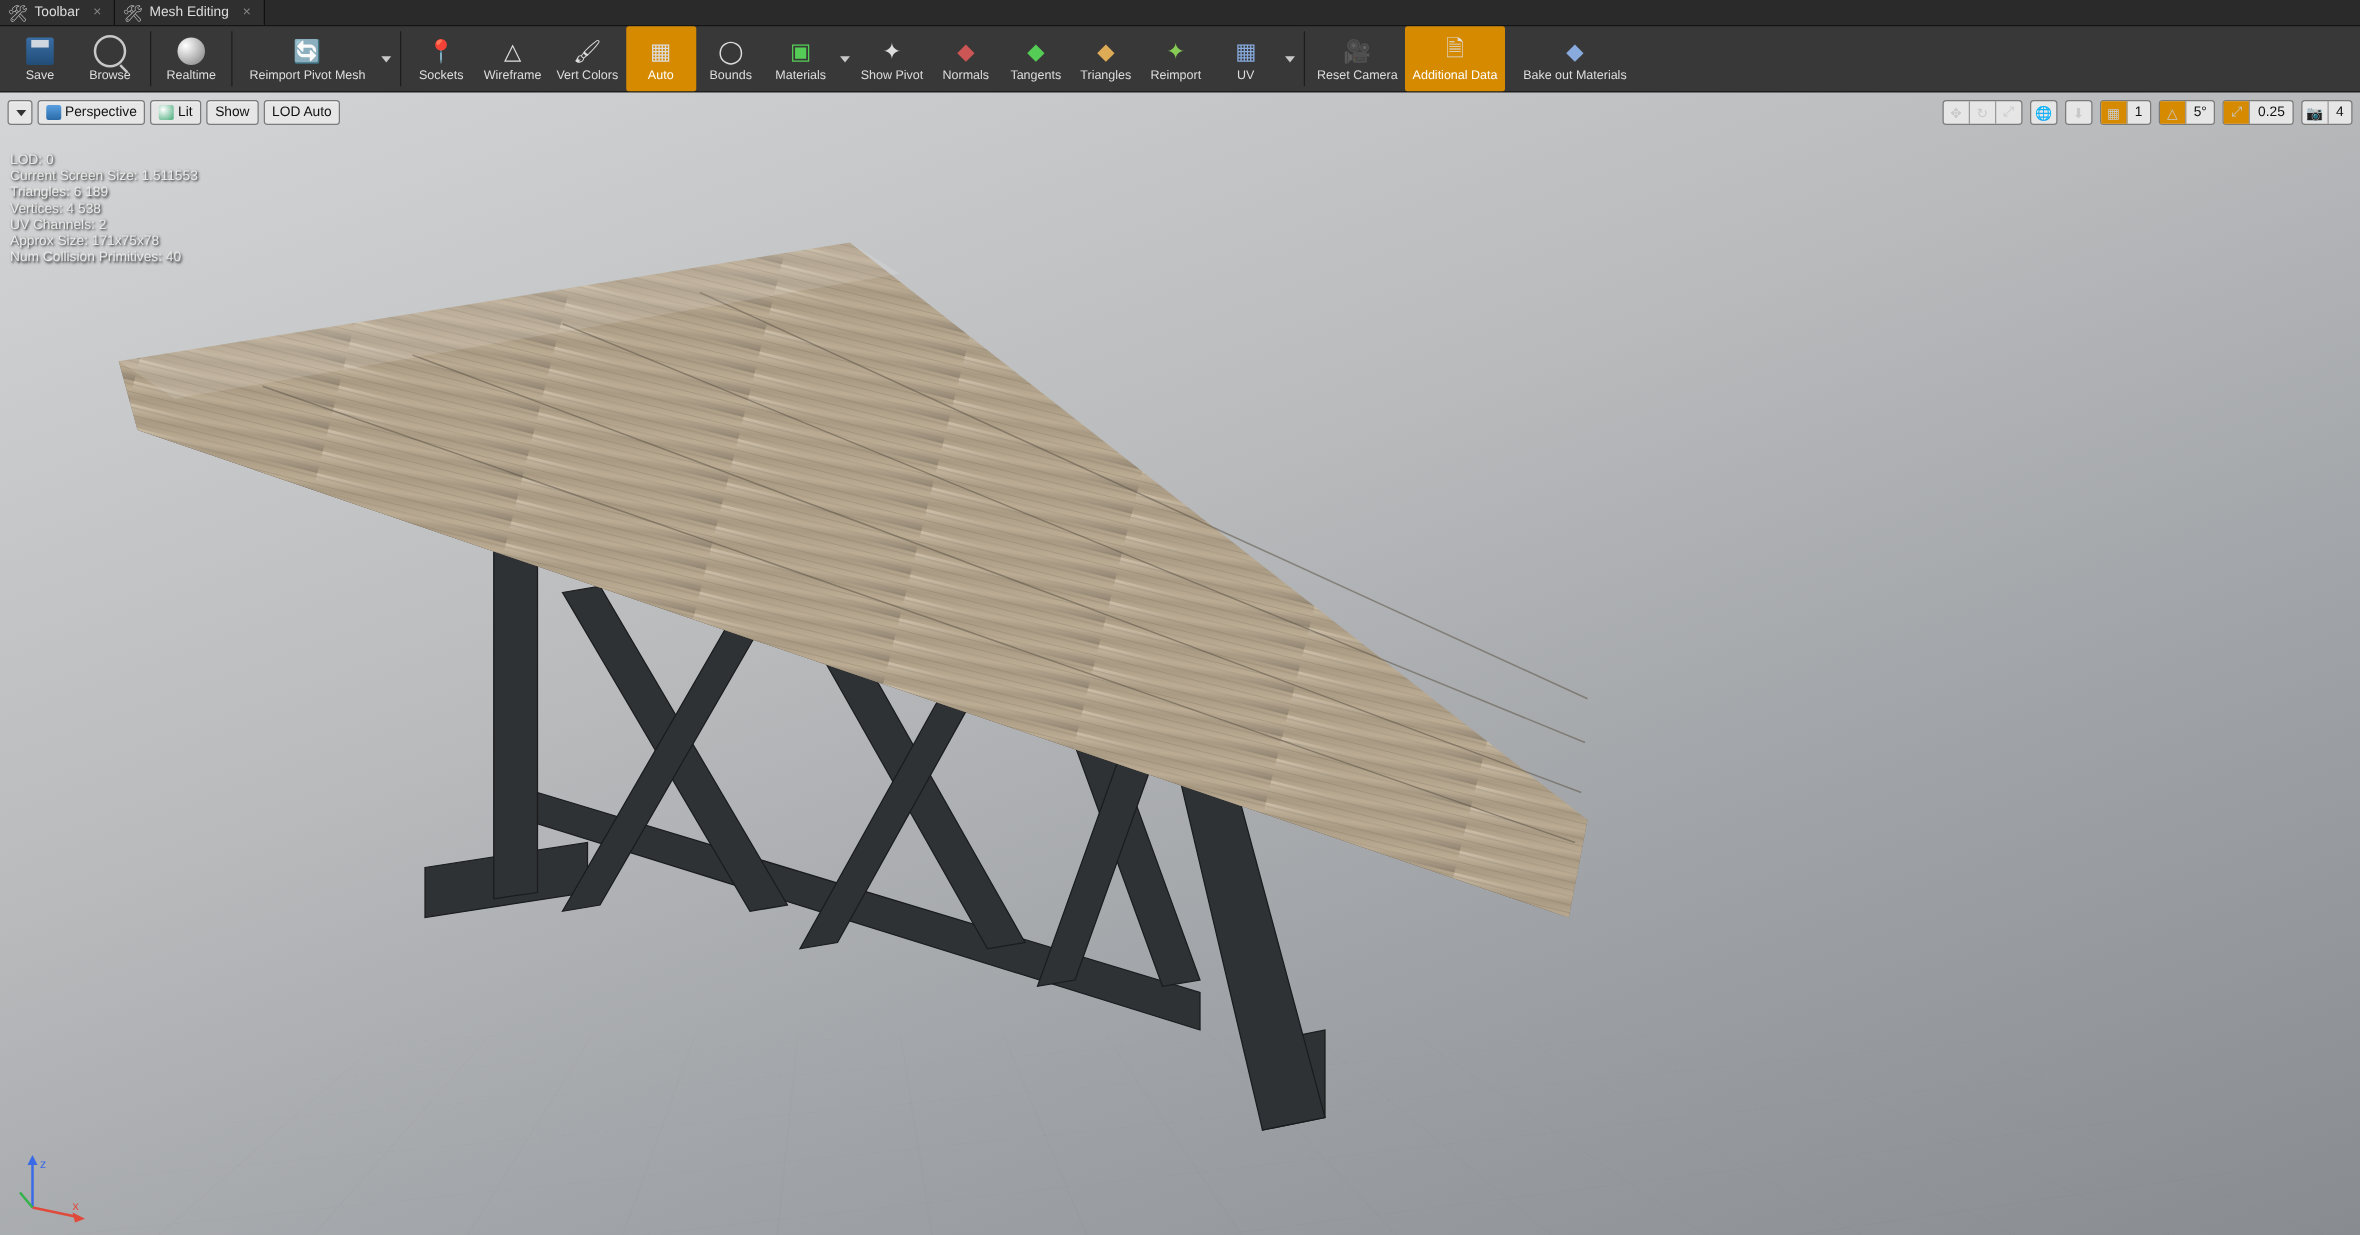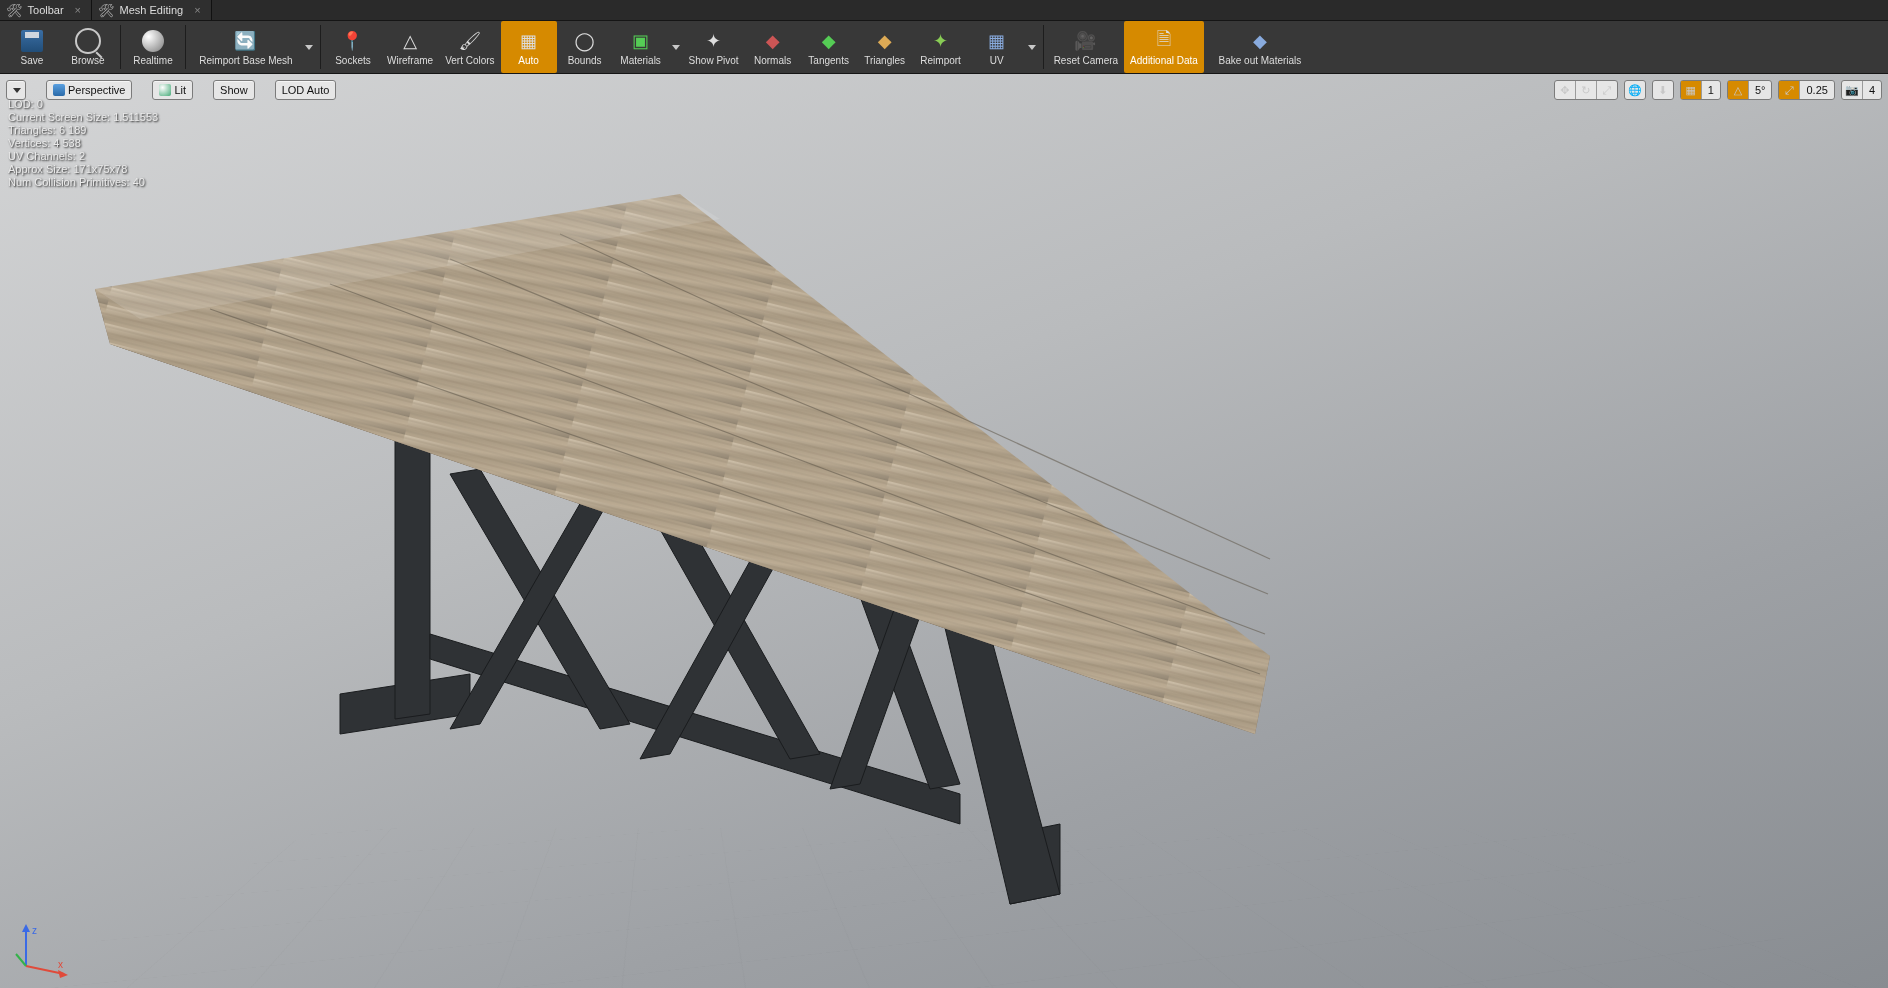--- a/index.html
+++ b/index.html
@@ -19,25 +19,25 @@
   .viewport{position:relative;height:916px;background:linear-gradient(160deg,#d4d5d6 0%,#b9bbbd 40%,#9ea1a5 70%,#888c91 100%);overflow:hidden}
   
   .floor-grid{position:absolute;left:0;right:0;bottom:0;height:520px;
     background:
       repeating-linear-gradient(75deg, rgba(0,0,0,0.04) 0 1px, transparent 1px 120px),
       repeating-linear-gradient(-15deg, rgba(0,0,0,0.04) 0 1px, transparent 1px 120px);
     transform:perspective(900px) rotateX(62deg);
     transform-origin:center bottom;
     opacity:.5}
   
-  .vp-top-left{position:absolute;top:6px;left:6px;display:flex;gap:20px;align-items:center}
+  .vp-top-left{position:absolute;top:6px;left:6px;display:flex;gap:4px;align-items:center}
   .pill{background:#e6e6e6;border:1px solid #7b7b7b;border-radius:3px;height:18px;display:flex;align-items:center;padding:0 6px;font-size:11px;color:#111;cursor:pointer;box-shadow:0 1px 0 rgba(255,255,255,.6) inset}
   .pill .tri{width:0;height:0;border-left:4px solid transparent;border-right:4px solid transparent;border-top:5px solid #333;margin-left:2px}
   .pill .mini-ico{width:12px;height:12px;margin-right:3px;border-radius:2px}
-  .stats{position:absolute;top:24px;left:8px;color:#e9e9e9;font-size:11px;line-height:13px;text-shadow:1px 1px 2px rgba(0,0,0,.9)}
+  .stats{position:absolute;top:48px;left:8px;color:#e9e9e9;font-size:11px;line-height:13px;text-shadow:1px 1px 2px rgba(0,0,0,.9)}
   .stats div{white-space:nowrap}
   
   .vp-top-right{position:absolute;top:6px;right:6px;display:flex;gap:6px;align-items:center}
   .grp{display:flex;align-items:center;background:#e6e6e6;border:1px solid #7b7b7b;border-radius:3px;height:18px}
   .grp .cell{width:20px;height:18px;display:flex;align-items:center;justify-content:center;border-right:1px solid #9a9a9a;cursor:pointer}
   .grp .cell:last-child{border-right:none}
   .grp .cell.orange{background:#d68a00}
   .grp .txt{padding:0 6px;font-size:11px;color:#111;display:flex;align-items:center}
   
   .gizmo{position:absolute;left:14px;bottom:12px;width:54px;height:54px}
@@ -86,21 +86,21 @@
       <div class="ico">
         <div class="ico-sphere"></div>
       </div>
       <div class="lbl">Realtime</div>
     </div>
   <div class="sep"></div>
   <div class="tool-btn wide">
       <div class="ico">
         <span class="ico-generic">🔄</span>
       </div>
-      <div class="lbl">Reimport Base Mesh</div>
+      <div class="lbl">Reimport Pivot Mesh</div>
     </div>
   <div class="tool-dropdown">
       <div class="tri"></div>
     </div>
   <div class="sep"></div>
 
   <div class="tool-btn">
       <div class="ico">
         <span class="ico-generic">📍</span>
       </div>

